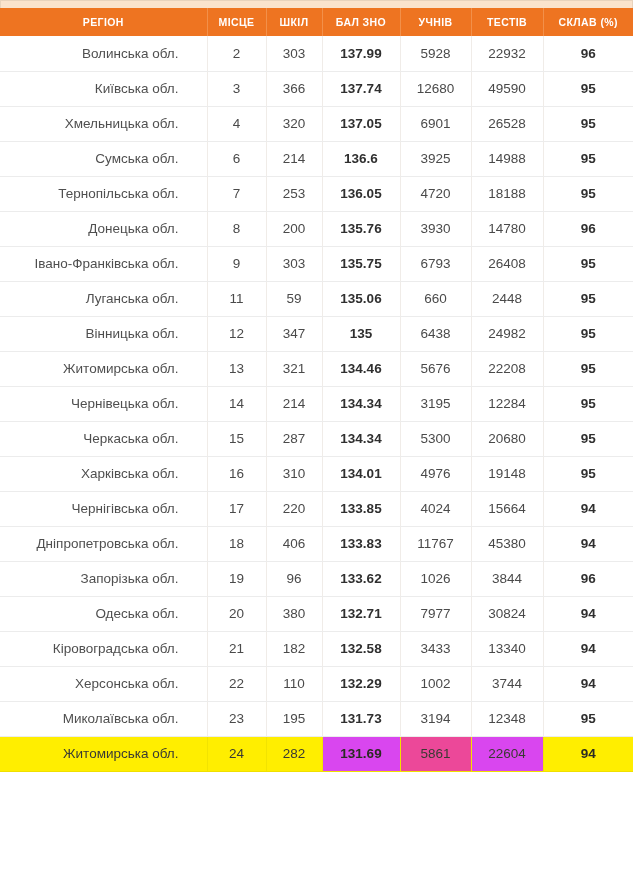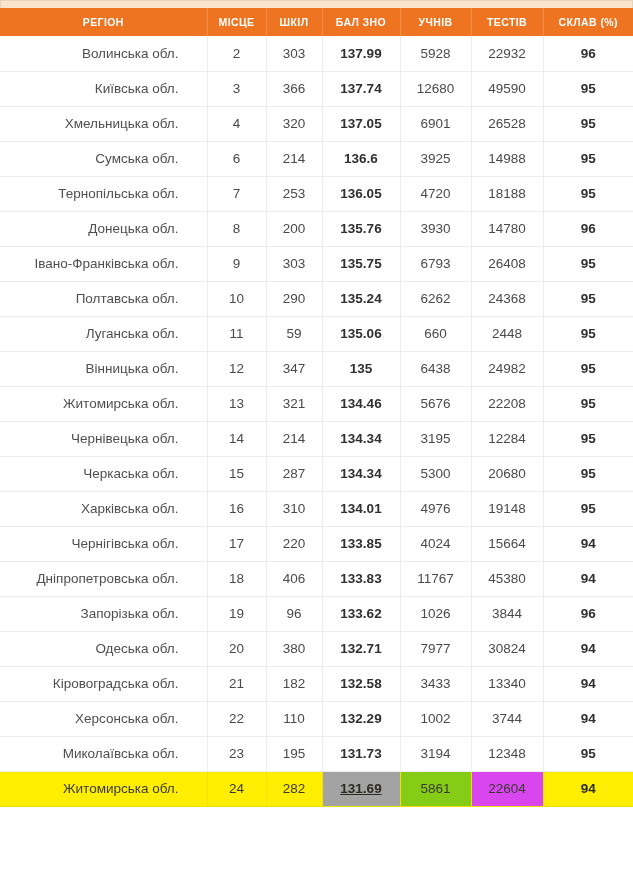--- a/index.html
+++ b/index.html
@@ -193,29 +193,20 @@
         <tr>
           <td class="region">Івано-Франківська обл.</td>
           <td class="place">9</td>
           <td class="schools">303</td>
           <td class="score">135.75</td>
           <td class="pupils">6793</td>
           <td class="tests">26408</td>
           <td class="passed">95</td>
         </tr>
         <tr>
-          <td class="region">Полтавська обл.</td>
-          <td class="place">10</td>
-          <td class="schools">290</td>
-          <td class="score">135.24</td>
-          <td class="pupils">6262</td>
-          <td class="tests">24368</td>
-          <td class="passed">95</td>
-        </tr>
-        <tr>
           <td class="region">Луганська обл.</td>
           <td class="place">11</td>
           <td class="schools">59</td>
           <td class="score">135.06</td>
           <td class="pupils">660</td>
           <td class="tests">2448</td>
           <td class="passed">95</td>
         </tr>
         <tr>
           <td class="region">Вінницька обл.</td>
@@ -322,21 +313,21 @@
           <td class="schools">195</td>
           <td class="score">131.73</td>
           <td class="pupils">3194</td>
           <td class="tests">12348</td>
           <td class="passed">95</td>
         </tr>
         <tr class="highlight">
           <td class="region" style="background: rgb(255, 238, 0);">Житомирська обл.</td>
           <td class="place" style="background: rgb(255, 238, 0);">24</td>
           <td class="schools" style="background: rgb(255, 238, 0); text-align: center;">282</td>
-          <td class="score" style="background: #a3a3a3; text-decoration: underline;">131.69</td>
-          <td class="pupils" style="background: #84cc16;">5861</td>
+          <td class="score" style="background: #d946ef;">131.69</td>
+          <td class="pupils" style="background: #ec4899;">5861</td>
           <td class="tests" style="background: #d946ef;">22604</td>
           <td class="passed" style="background: rgb(255, 238, 0);">94</td>
         </tr>
       </tbody>
   </table>
 
 </div>
 
 </body></html>

